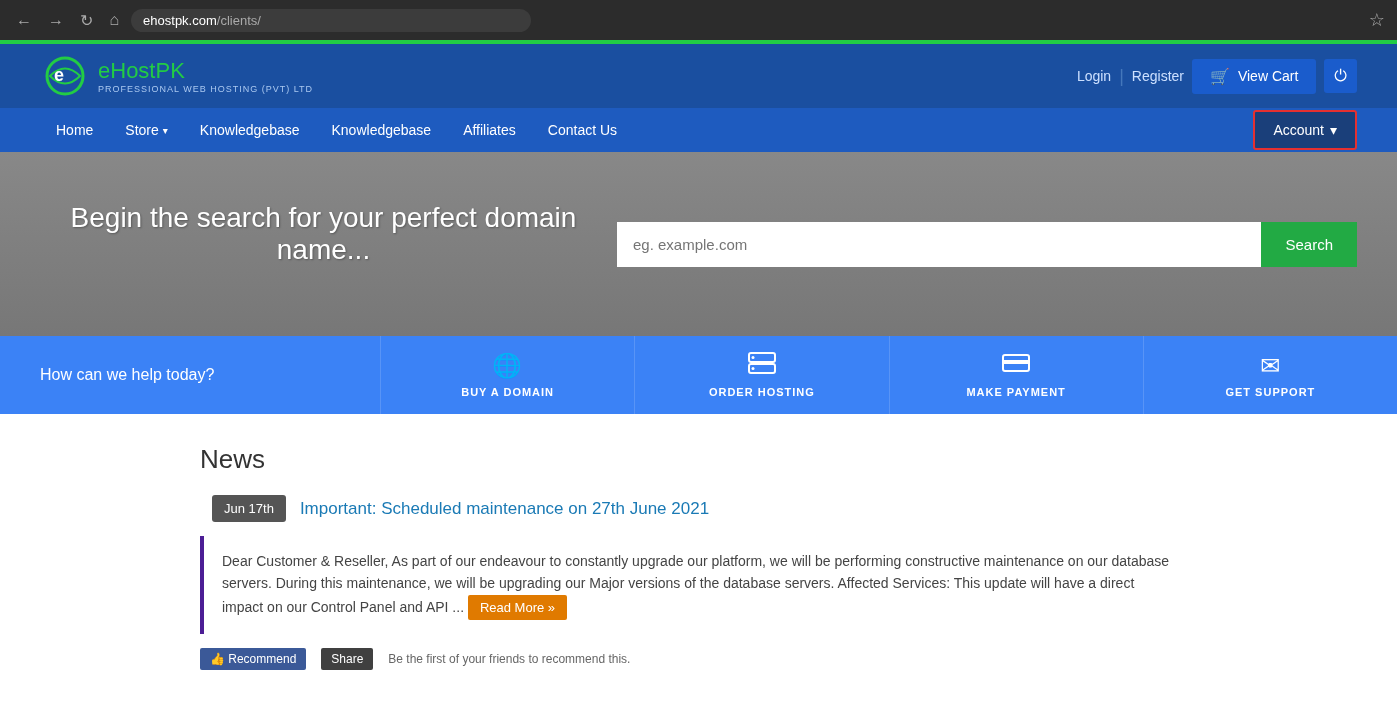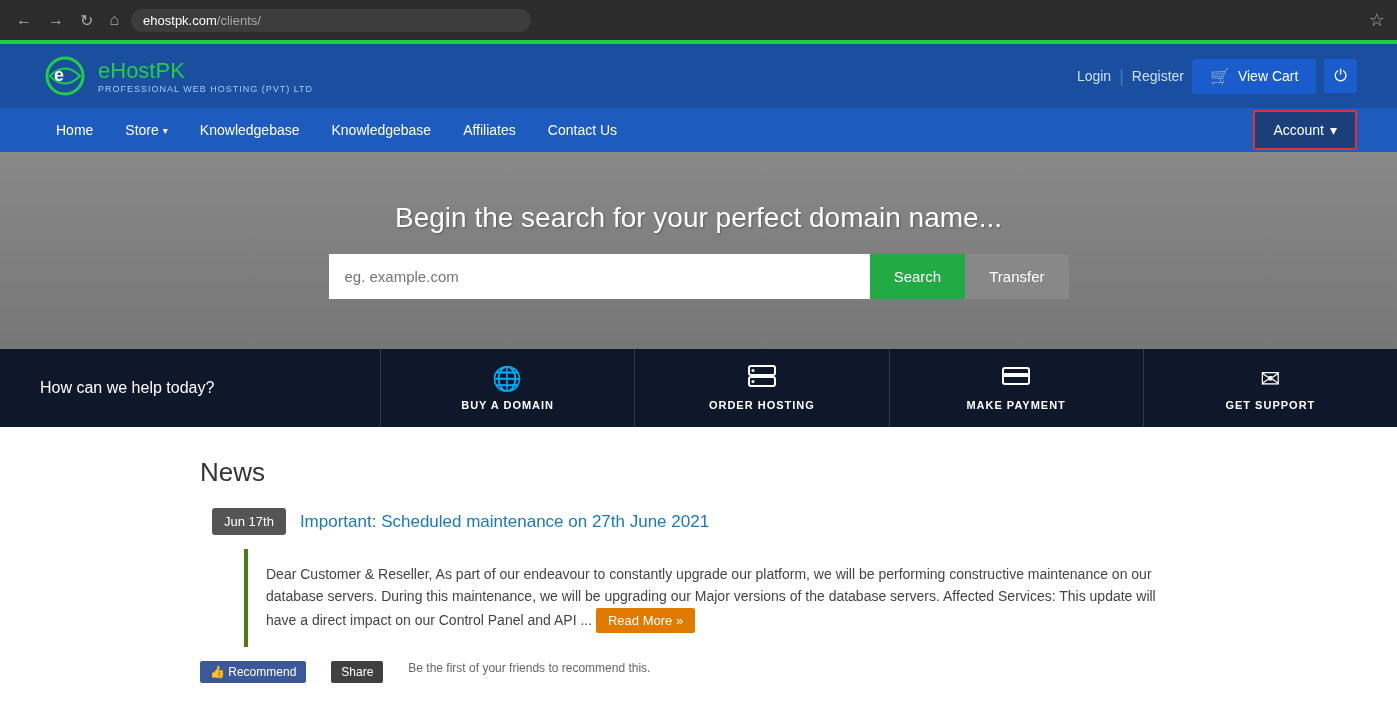--- a/index.html
+++ b/index.html
@@ -146,23 +146,24 @@
       gap: 6px;
     }
 
     
     .hero-section {
       background: linear-gradient(180deg, #888 0%, #777 100%);
       padding: 50px 40px;
       text-align: center;
       min-height: 160px;
       display: flex;
-      flex-direction: column;
+      flex-direction: row;
       align-items: center;
       justify-content: center;
+      gap: 10px;
     }
     .hero-title {
       color: #fff;
       font-size: 28px;
       font-weight: normal;
       margin-bottom: 20px;
       text-shadow: 1px 1px 2px rgba(0,0,0,0.3);
     }
     .search-row {
       display: flex;
@@ -190,21 +191,21 @@
       background: #888;
       color: #fff;
       border: none;
       padding: 14px 24px;
       font-size: 15px;
       cursor: pointer;
     }
 
     
     .help-bar {
-      background: #0f172a;
+      background: #3b82f6;
       display: flex;
       align-items: stretch;
     }
     .help-text {
       color: #fff;
       font-size: 16px;
       padding: 20px 40px;
       flex: 0 0 auto;
       display: flex;
       align-items: center;
@@ -266,41 +267,40 @@
       border-radius: 3px;
       white-space: nowrap;
     }
     .news-item-title {
       color: #1a7ab5;
       font-size: 17px;
       text-decoration: none;
       cursor: pointer;
     }
     .news-body {
-      border-left: 4px solid #4d7c0f;
+      border-left: 4px solid #4c1d95;
       padding: 14px 18px;
       color: #444;
       font-size: 14px;
       line-height: 1.6;
-      margin-left: 44px;
     }
     .read-more-btn {
       background: #e07a00;
       color: #fff;
       border: none;
       padding: 5px 12px;
       font-size: 13px;
       cursor: pointer;
       border-radius: 2px;
     }
     .social-row {
       margin-top: 14px;
       display: flex;
-      align-items: flex-start;
-      gap: 25px;
+      align-items: center;
+      gap: 15px;
     }
     .fb-recommend-btn {
       background: #3b5998;
       color: #fff;
       border: none;
       padding: 4px 10px;
       font-size: 12px;
       cursor: pointer;
       border-radius: 2px;
       display: flex;
@@ -382,21 +382,20 @@
     <span>Account</span>
     <span>▾</span>
   </button>
 </div>
 
 <div class="hero-section">
   <h2 class="hero-title">Begin the search for your perfect domain name...</h2>
   <div class="search-row">
     <input class="domain-input" type="text" placeholder="eg. example.com" style="">
     <button class="search-btn">Search</button>
-    <button class="transfer-btn">Transfer</button>
   </div>
 </div>
 
 <div class="help-bar">
   <div class="help-text">How can we help today?</div>
   <div class="help-actions">
     <a class="help-action-item">
       <span class="help-action-icon">🌐</span>
       <span class="help-action-label">BUY A DOMAIN</span>
     </a>

